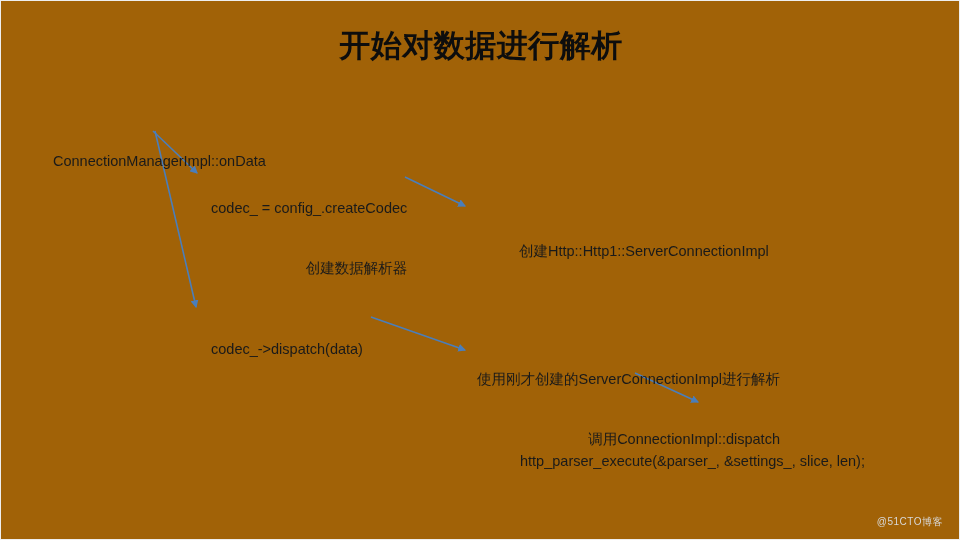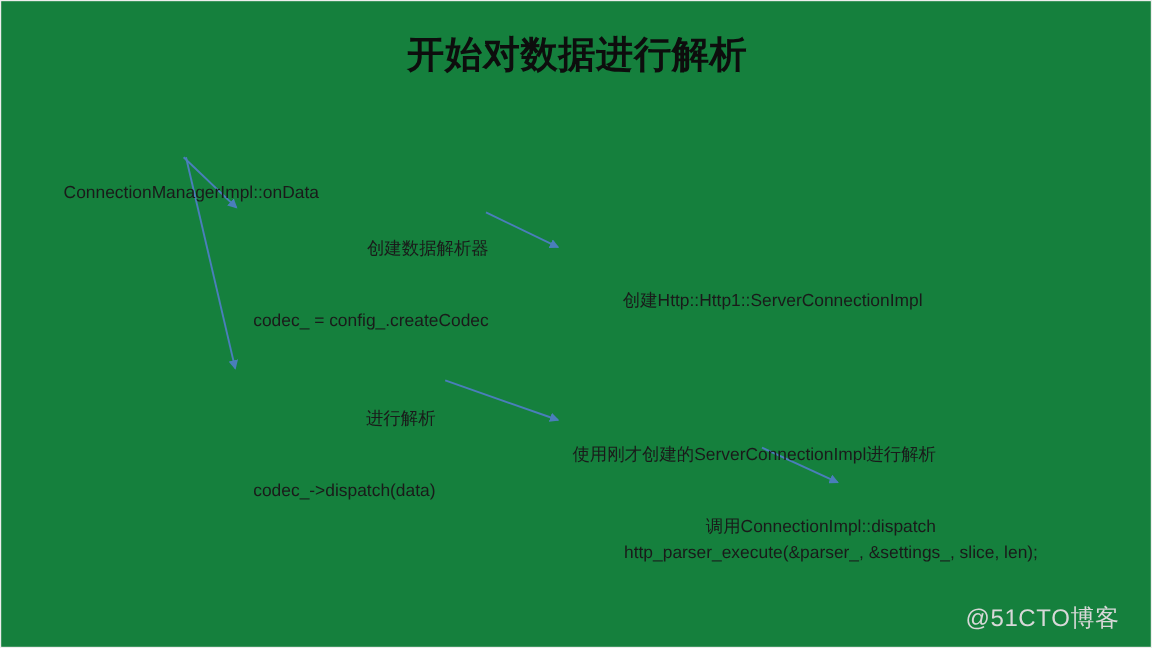--- a/index.html
+++ b/index.html
@@ -5,21 +5,21 @@
 <style>
   html, body {
     margin: 0;
     padding: 0;
     background: #ffffff;
   }
   #slide {
     position: relative;
     width: 960px;
     height: 540px;
-    background: #15803d;
+    background: #a16207;
     border: 1px solid #eeeeee;
     box-sizing: border-box;
     overflow: hidden;
     font-family: "Liberation Sans", "DejaVu Sans", sans-serif;
     color: #111111;
   }
   #arrow-layer {
     position: absolute;
     left: 0;
     top: 0;
@@ -44,23 +44,23 @@
     font-size: 14.5px;
     line-height: 20px;
     color: #1a1a1a;
     white-space: pre;
     text-align: right;
   }
   .txt .line { display: block; }
   .txt .line.indent { padding-left: 5px; }
   .watermark {
     position: absolute;
-    right: 26px;
+    right: 16px;
     bottom: 10px;
-    font-size: 20px;
+    font-size: 10px;
     color: #d8d8d8;
     letter-spacing: 0.5px;
     user-select: none;
   }
   #n-root     { left: 52px;  top: 110px; }
   #n-create   { left: 205px; top: 157px; }
   #n-server   { left: 476px; top: 200px; margin-left: 42px; }
   #n-parse    { left: 205px; top: 298px; }
   #n-use      { left: 476px; top: 328px; }
   #n-execute  { left: 519px; top: 410px; }
@@ -83,30 +83,29 @@
     <line x1="634" y1="372" x2="697" y2="401" stroke="#4A7EBB" stroke-width="1.6" marker-end="url(#ah)"></line>
   </svg>
 
   <div class="slide-title">开始对数据进行解析</div>
 
   <div class="txt" id="n-root">
     <span class="line">ConnectionManagerImpl::onData</span>
   </div>
 
   <div class="txt" id="n-create">
+    <span class="line indent">codec_ = config_.createCodec</span>
     <span class="line">创建数据解析器</span>
-    <span class="line indent">codec_ = config_.createCodec</span>
   </div>
 
   <div class="txt" id="n-server">
     <span class="line">创建Http::Http1::ServerConnectionImpl</span>
   </div>
 
   <div class="txt" id="n-parse">
-    <span class="line">进行解析</span>
     <span class="line indent">codec_-&gt;dispatch(data)</span>
   </div>
 
   <div class="txt" id="n-execute">
     <span class="line">http_parser_execute(&amp;parser_, &amp;settings_, slice, len);</span>
   </div>
 
   <div class="txt" id="n-use">
     <span class="line">使用刚才创建的ServerConnectionImpl进行解析</span>
     <span class="line">调用ConnectionImpl::dispatch</span>

